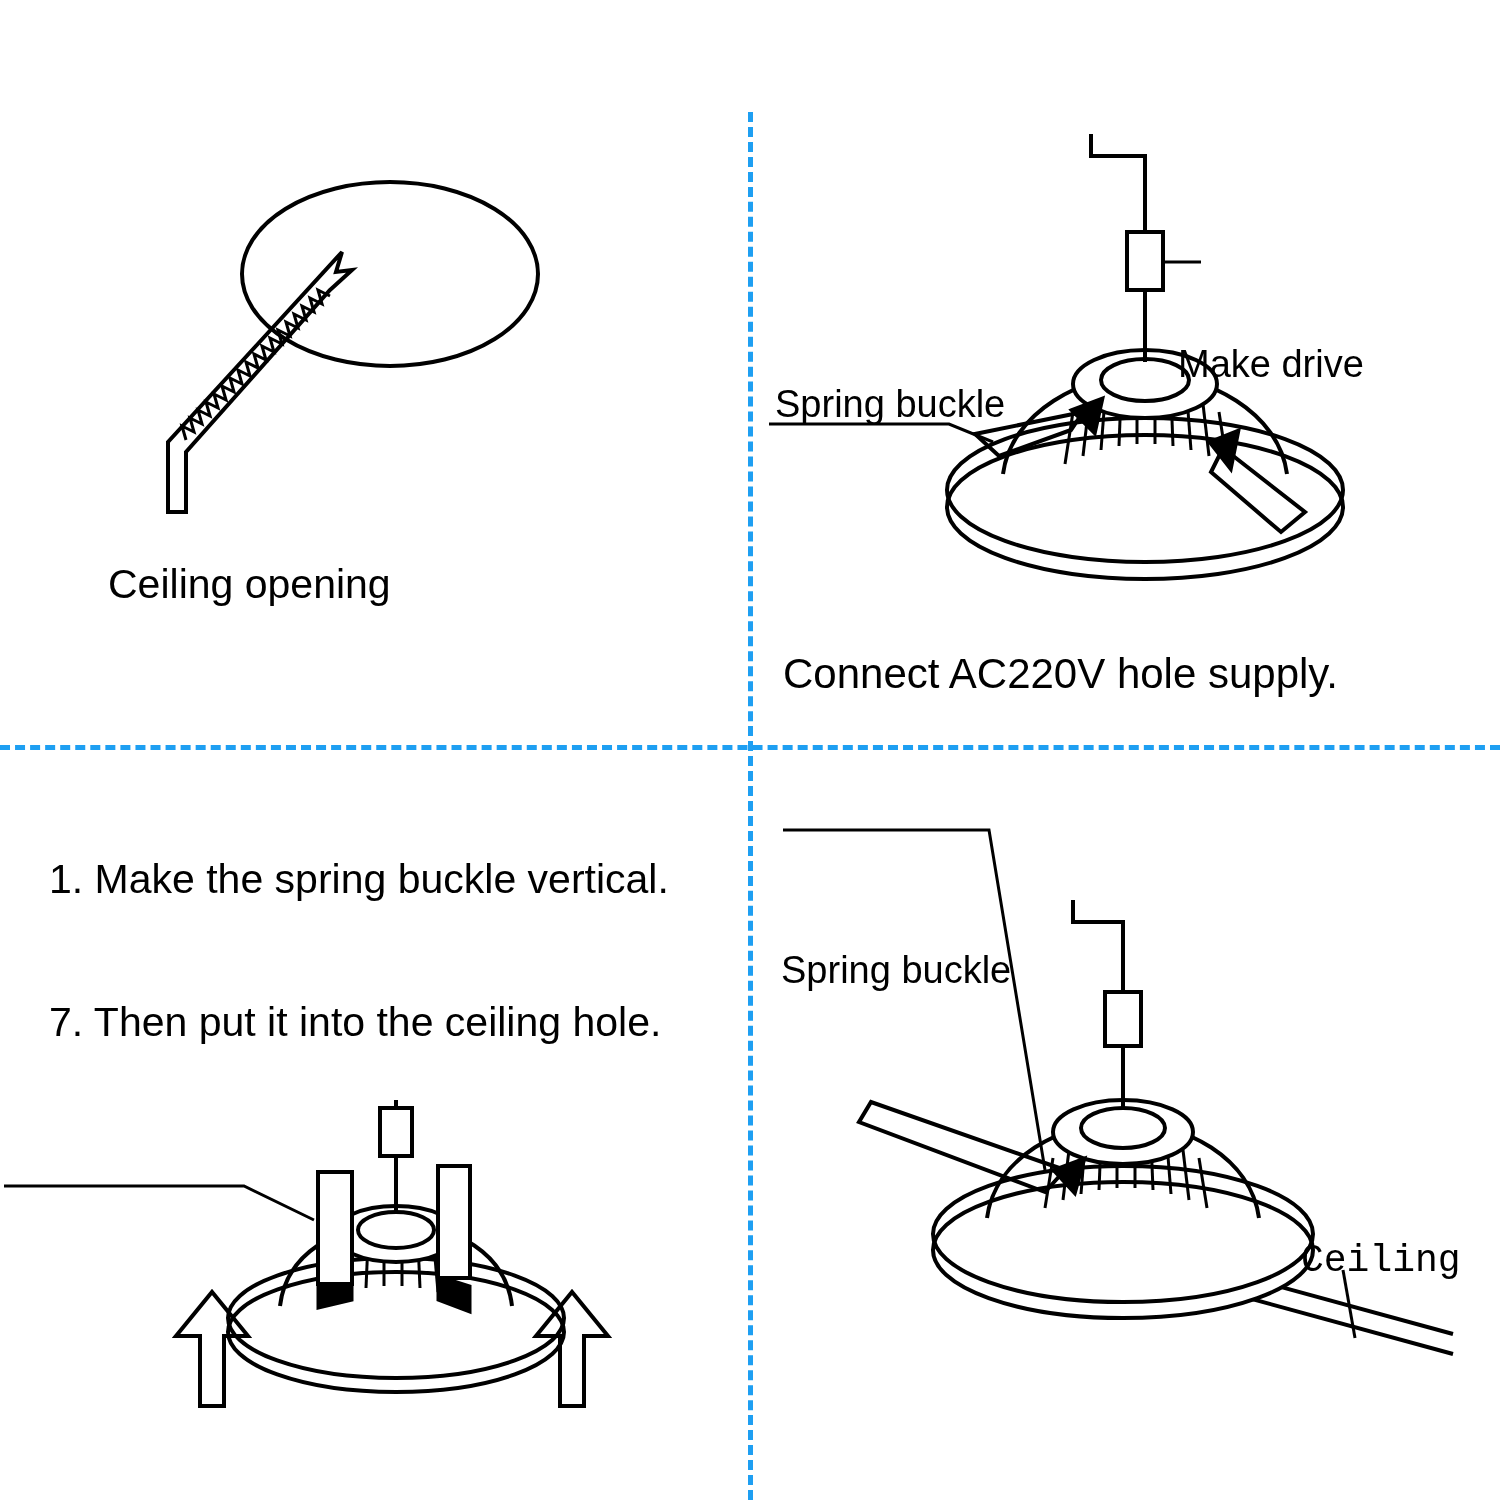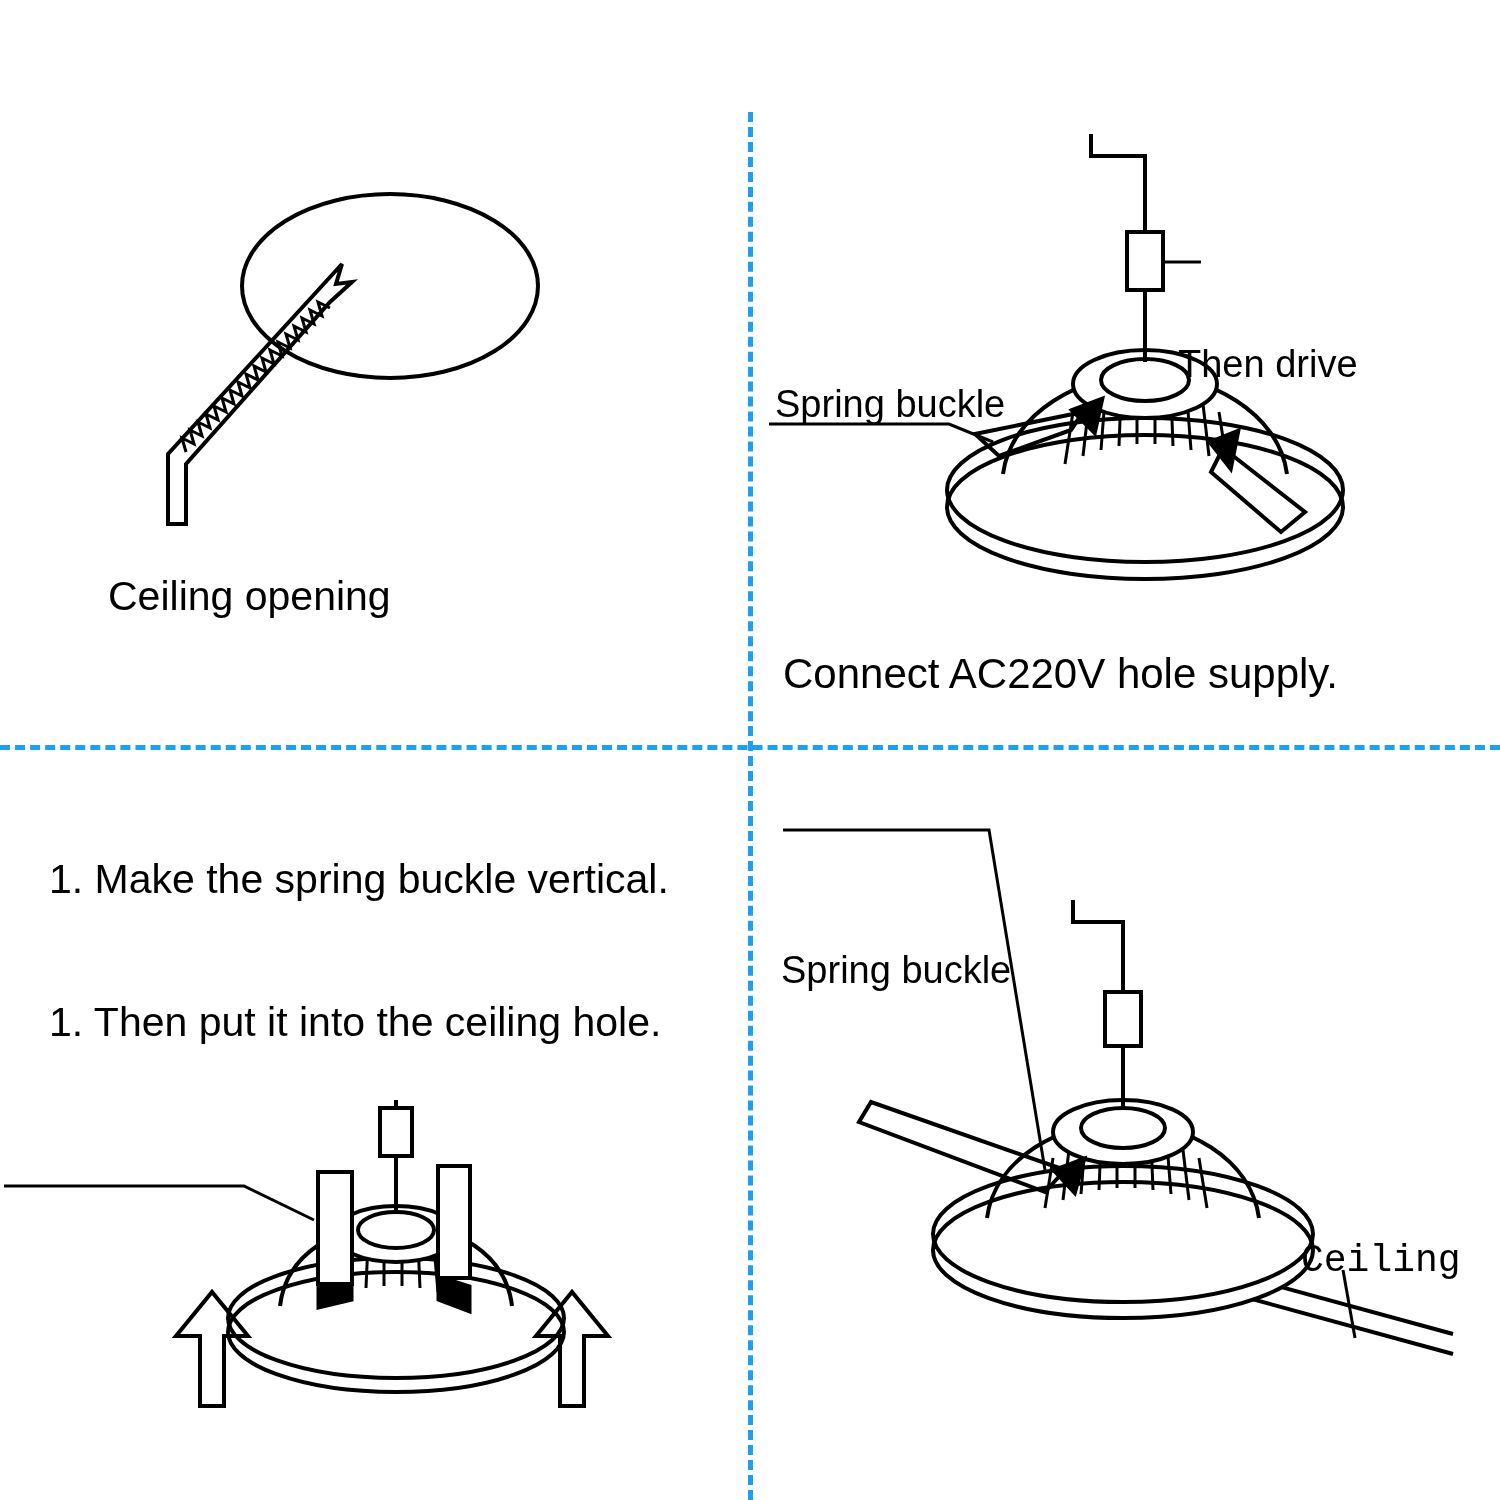--- a/index.html
+++ b/index.html
@@ -59,21 +59,21 @@
     width: 1500px;
     height: 0;
     border-top: 5px dashed #1e9ff2;
   }
 
   
   .quad {
     position: absolute;
     box-sizing: border-box;
   }
-  #quad-tl { left: 0;    top: 124px; width: 748px; height: 633px; }
+  #quad-tl { left: 0;    top: 112px; width: 748px; height: 633px; }
   #quad-tr { left: 753px;top: 112px; width: 747px; height: 633px; }
   #quad-bl { left: 4px;    top: 750px; width: 748px; height: 750px; }
   #quad-br { left: 753px;top: 750px; width: 747px; height: 750px; }
 
   .caption {
     position: absolute;
     font-size: 41px;
     line-height: 1.18;
     color: #000;
     white-space: nowrap;
@@ -166,27 +166,27 @@
       <path class="ln" d="M330 300 L 222 322 L 246 344 L 318 318 Z"></path>
 
       <path class="fillblk" d="M456 330 L 486 318 L 478 358 Z"></path>
       <path class="ln" d="M470 336 L 552 400 L 528 420 L 458 360 Z"></path>
 
       <path class="ln-thin" d="M16 312 L 196 312 L 240 330"></path>
 
       <path class="ln-thin" d="M410 150 L 448 150"></path>
     </svg>
     <div class="label" id="lbl-spring-tr">Spring buckle</div>
-    <div class="label" id="lbl-power-tr">Then drive</div>
+    <div class="label" id="lbl-power-tr">Make drive</div>
     <div class="caption" id="cap-tr">Connect AC220V hole supply.</div>
   </div>
 
   <div class="quad" id="quad-bl">
     <div class="caption wrap" id="cap-bl-1">1. Make the spring buckle vertical.</div>
-    <div class="caption wrap" id="cap-bl-2">1. Then put it into the ceiling hole.</div>
+    <div class="caption wrap" id="cap-bl-2">7. Then put it into the ceiling hole.</div>
 
     <svg width="748" height="390" viewBox="0 0 748 390" style="position:absolute; left:0; top:350px;">
 
       <ellipse class="white" cx="392" cy="232" rx="168" ry="60"></ellipse>
       <ellipse class="ln" cx="392" cy="218" rx="168" ry="60"></ellipse>
 
       <path class="ln" d="M276 206 C 282 154 332 124 392 124 C 452 124 502 154 508 206"></path>
 
       <g class="ln-thin">
         <path d="M326 198 L 332 152"></path>

